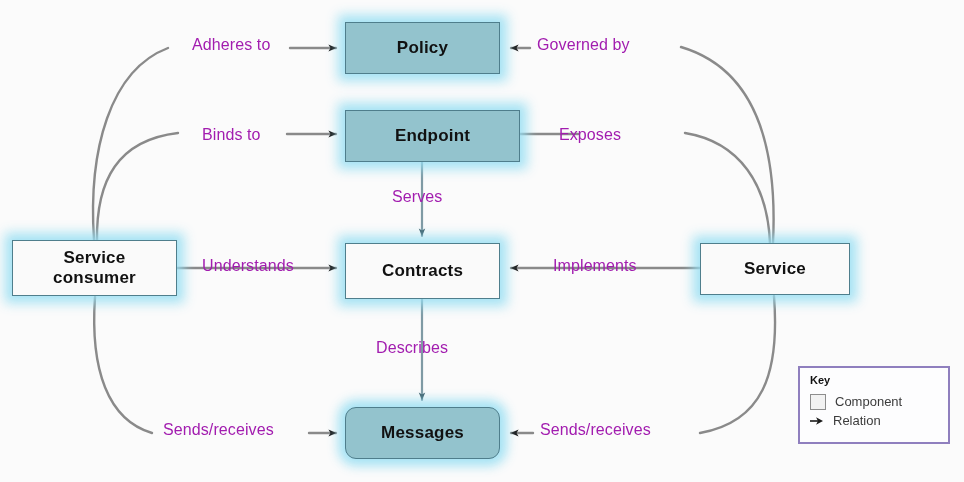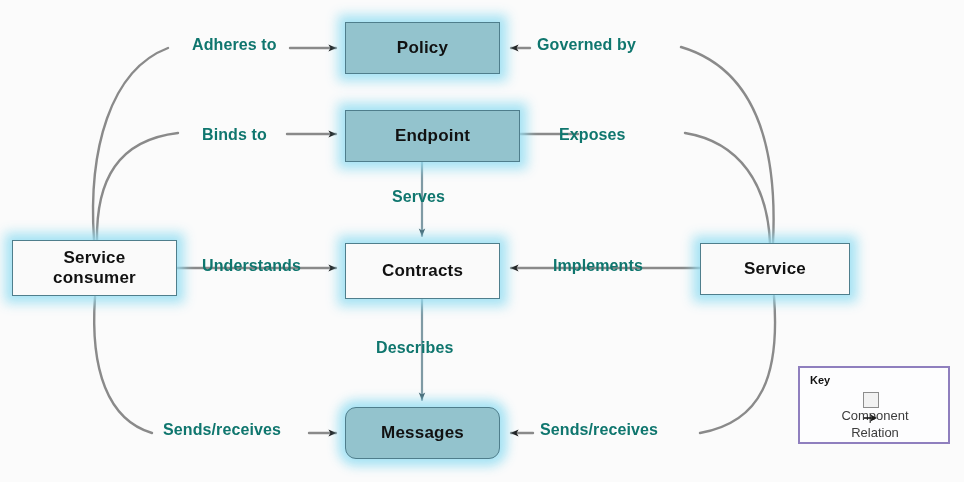--- a/index.html
+++ b/index.html
@@ -39,22 +39,22 @@
   }
   .node.fill-teal {
     background: #93c3cd;
   }
   .node.fill-white {
     background: #fafafa;
   }
   .edge-label {
     position: absolute;
     font-size: 16px;
-    font-weight: bold;
-    color: #0f766e;
+    font-weight: normal;
+    color: #a21caf;
     white-space: nowrap;
     z-index: 4;
     letter-spacing: 0.1px;
   }
   #key-box {
     position: absolute;
     left: 798px;
     top: 366px;
     width: 152px;
     height: 78px;
@@ -69,21 +69,20 @@
     font-weight: bold;
     color: #111111;
     margin-bottom: 6px;
   }
   .key-row {
     display: flex;
     align-items: center;
     height: 19px;
     font-size: 13px;
     color: #3c3c3c;
-    flex-direction: column;
   }
   .key-swatch {
     width: 14px;
     height: 14px;
     border: 1px solid #8d8d8d;
     background: #f2f2f2;
     margin-right: 9px;
     flex: 0 0 auto;
   }
   .key-arrow {

